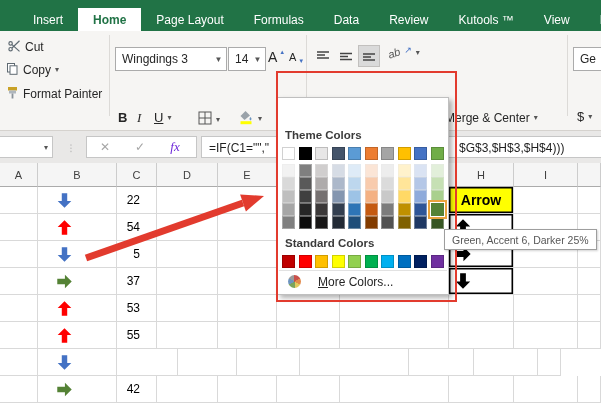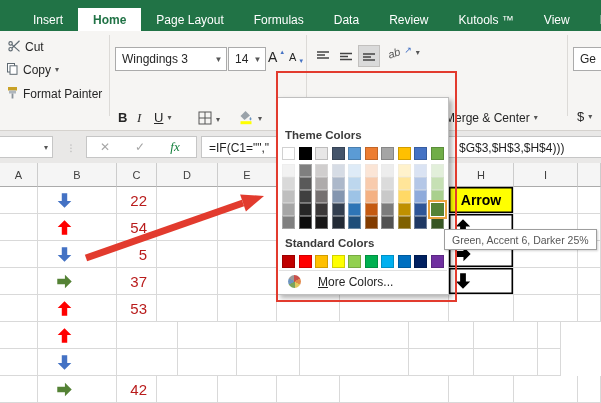--- a/index.html
+++ b/index.html
@@ -39,21 +39,21 @@
   .fsym{position:absolute;top:5px;height:22px;display:flex;align-items:center;justify-content:center;}
   .formula-text{font-size:12px;color:#1f1f1f;}
 
   
   .sheet{left:0;top:163px;width:601px;height:240px;background:#fff;}
   .srow{display:flex;}
   .cell{box-sizing:border-box;border-right:1px solid #d9d9d9;border-bottom:1px solid #d9d9d9;
         display:flex;align-items:center;overflow:hidden;}
   .hdrcell{background:#f5f5f5;border-right:1px solid #cccccc;border-bottom:1px solid #ababab;
         justify-content:center;font-size:11px;color:#3f3f3f;}
-  .valcell{justify-content:flex-end;padding-right:9px;font-size:15px;color:#b91c1c;}
+  .valcell{justify-content:flex-end;padding-right:16px;font-size:12px;color:#000000;}
   .arrowcell{padding-left:18px;}
   .hblack{box-shadow:inset 0 0 0 1.5px #000;}
   .hyellow{background:#ffff00;justify-content:center;font-weight:bold;font-size:14px;color:#000;}
   .harrow{padding-left:5px;}
 
   
   .panel{left:277px;top:97px;width:172px;height:198px;background:#fff;border:1px solid #bfbfbf;
          box-shadow:3px 3px 5px rgba(0,0,0,.3);box-sizing:border-box;z-index:30;}
   .auto-row{position:absolute;left:1px;top:3px;right:1px;height:25px;display:flex;align-items:center;}
   .auto-swatch{width:13px;height:13px;background:#000;border:1px solid #7f7f7f;margin-left:9px;}
@@ -267,21 +267,21 @@
 
   <div class="abs fbar">
     <div class="whitebox" style="left:-4px;width:57px">
       <span style="position:absolute;right:4px;top:7px" class="caret">▾</span>
       <span></span>
     </div>
     <div class="fsym dots" style="left:66px;width:10px">⁝</div>
     <div class="whitebox" style="left:86px;width:111px"></div>
     <div class="fsym" style="left:96px;width:18px;color:#a6a6a6;font-size:12px">✕</div>
     <div class="fsym" style="left:131px;width:18px;color:#a6a6a6;font-size:12px">✓</div>
-    <div class="fsym" style="left:164px;width:22px;color:#15803d;font-size:13px;font-style:italic;font-family:'Liberation Serif',serif">fx</div>
+    <div class="fsym" style="left:164px;width:22px;color:#6d28d9;font-size:13px;font-style:italic;font-family:'Liberation Serif',serif">fx</div>
     <div class="whitebox" style="left:201px;width:404px">
       <span class="formula-text" style="position:absolute;left:7px;top:4px">=IF(C1="","</span>
       <span class="formula-text" style="position:absolute;left:257px;top:4px">$G$3,$H$3,$H$4)))</span>
     </div>
   </div>
 
   <div class="abs sheet" id="sheet">
       <div class="srow">
         <div class="cell hdrcell" style="width: 38px; height: 24px;">A</div>
         <div class="cell hdrcell" style="width: 79px; height: 24px;">B</div>
@@ -386,20 +386,21 @@
         <div class="cell" style="width: 64px; height: 27px;"></div>
         <div class="cell" style="width: 23px; height: 27px;"></div>
       </div>
       <div class="srow">
         <div class="cell" style="width: 38px; height: 27px;"></div>
         <div class="cell arrowcell" style="width: 79px; height: 27px;">
           <svg width="17" height="17" viewBox="0 0 20 20">
             <path d="M10 1.5 L18 9.5 H13.2 V18.5 H6.8 V9.5 H2 Z" fill="#FF0000"></path>
           </svg>
         </div>
+        <div class="cell valcell" style="width: 40px; height: 27px;">55</div>
         <div class="cell" style="width: 61px; height: 27px;"></div>
         <div class="cell" style="width: 59px; height: 27px;"></div>
         <div class="cell" style="width: 63px; height: 27px;"></div>
         <div class="cell" style="width: 109px; height: 27px;"></div>
         <div class="cell" style="width: 65px; height: 27px;"></div>
         <div class="cell" style="width: 64px; height: 27px;"></div>
         <div class="cell" style="width: 23px; height: 27px;"></div>
       </div>
       <div class="srow">
         <div class="cell" style="width: 38px; height: 27px;"></div>

